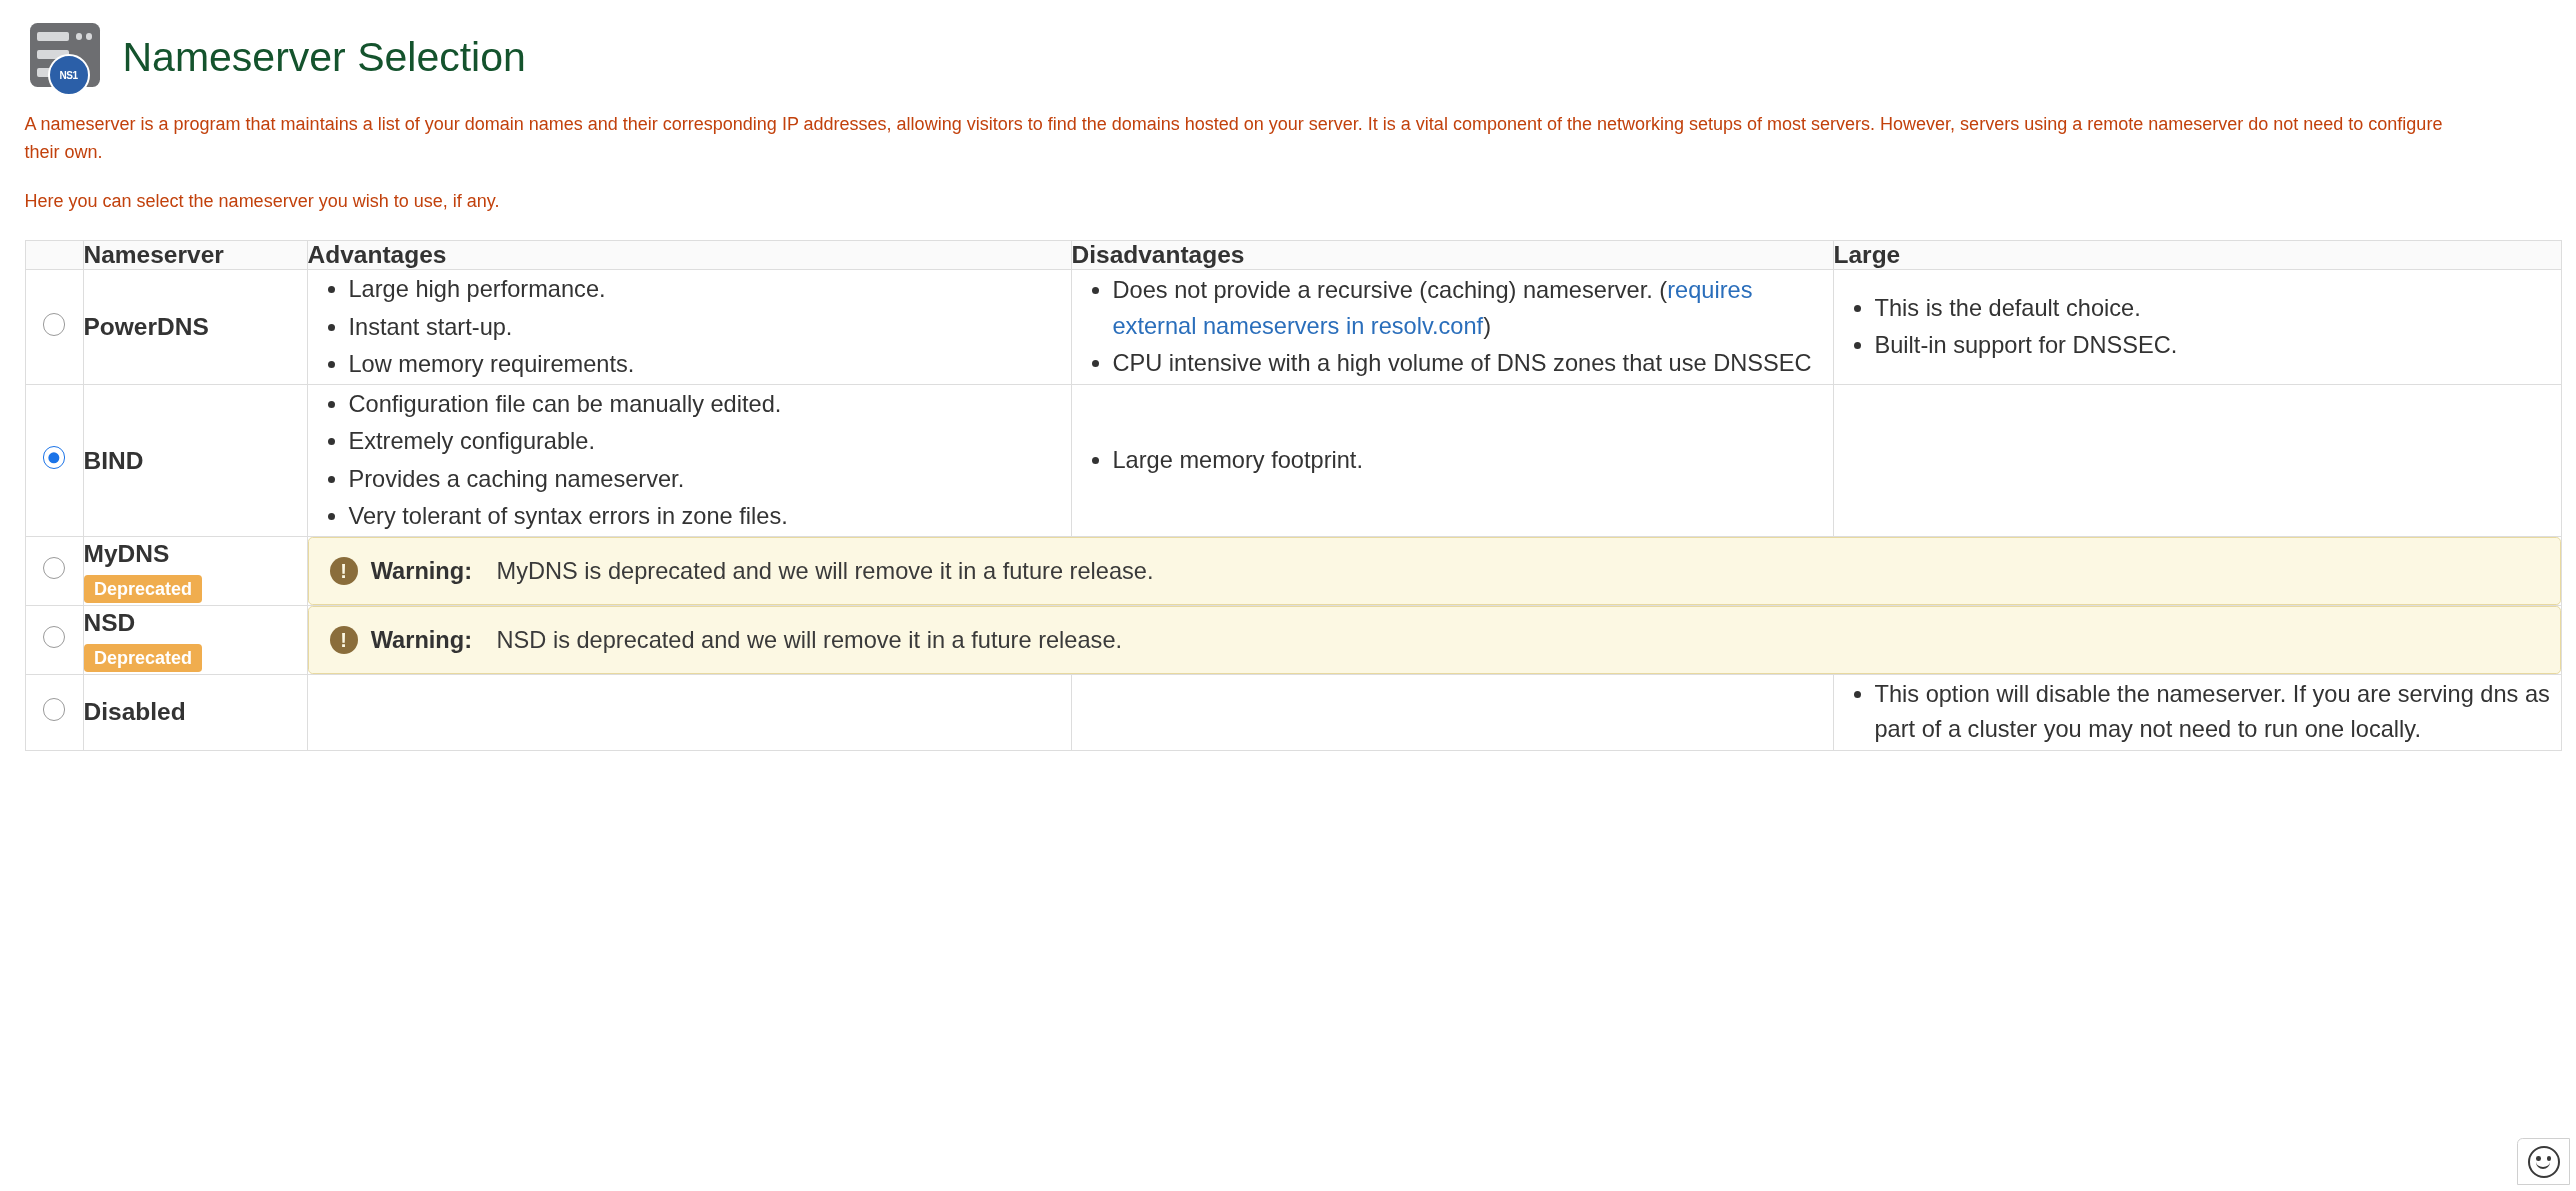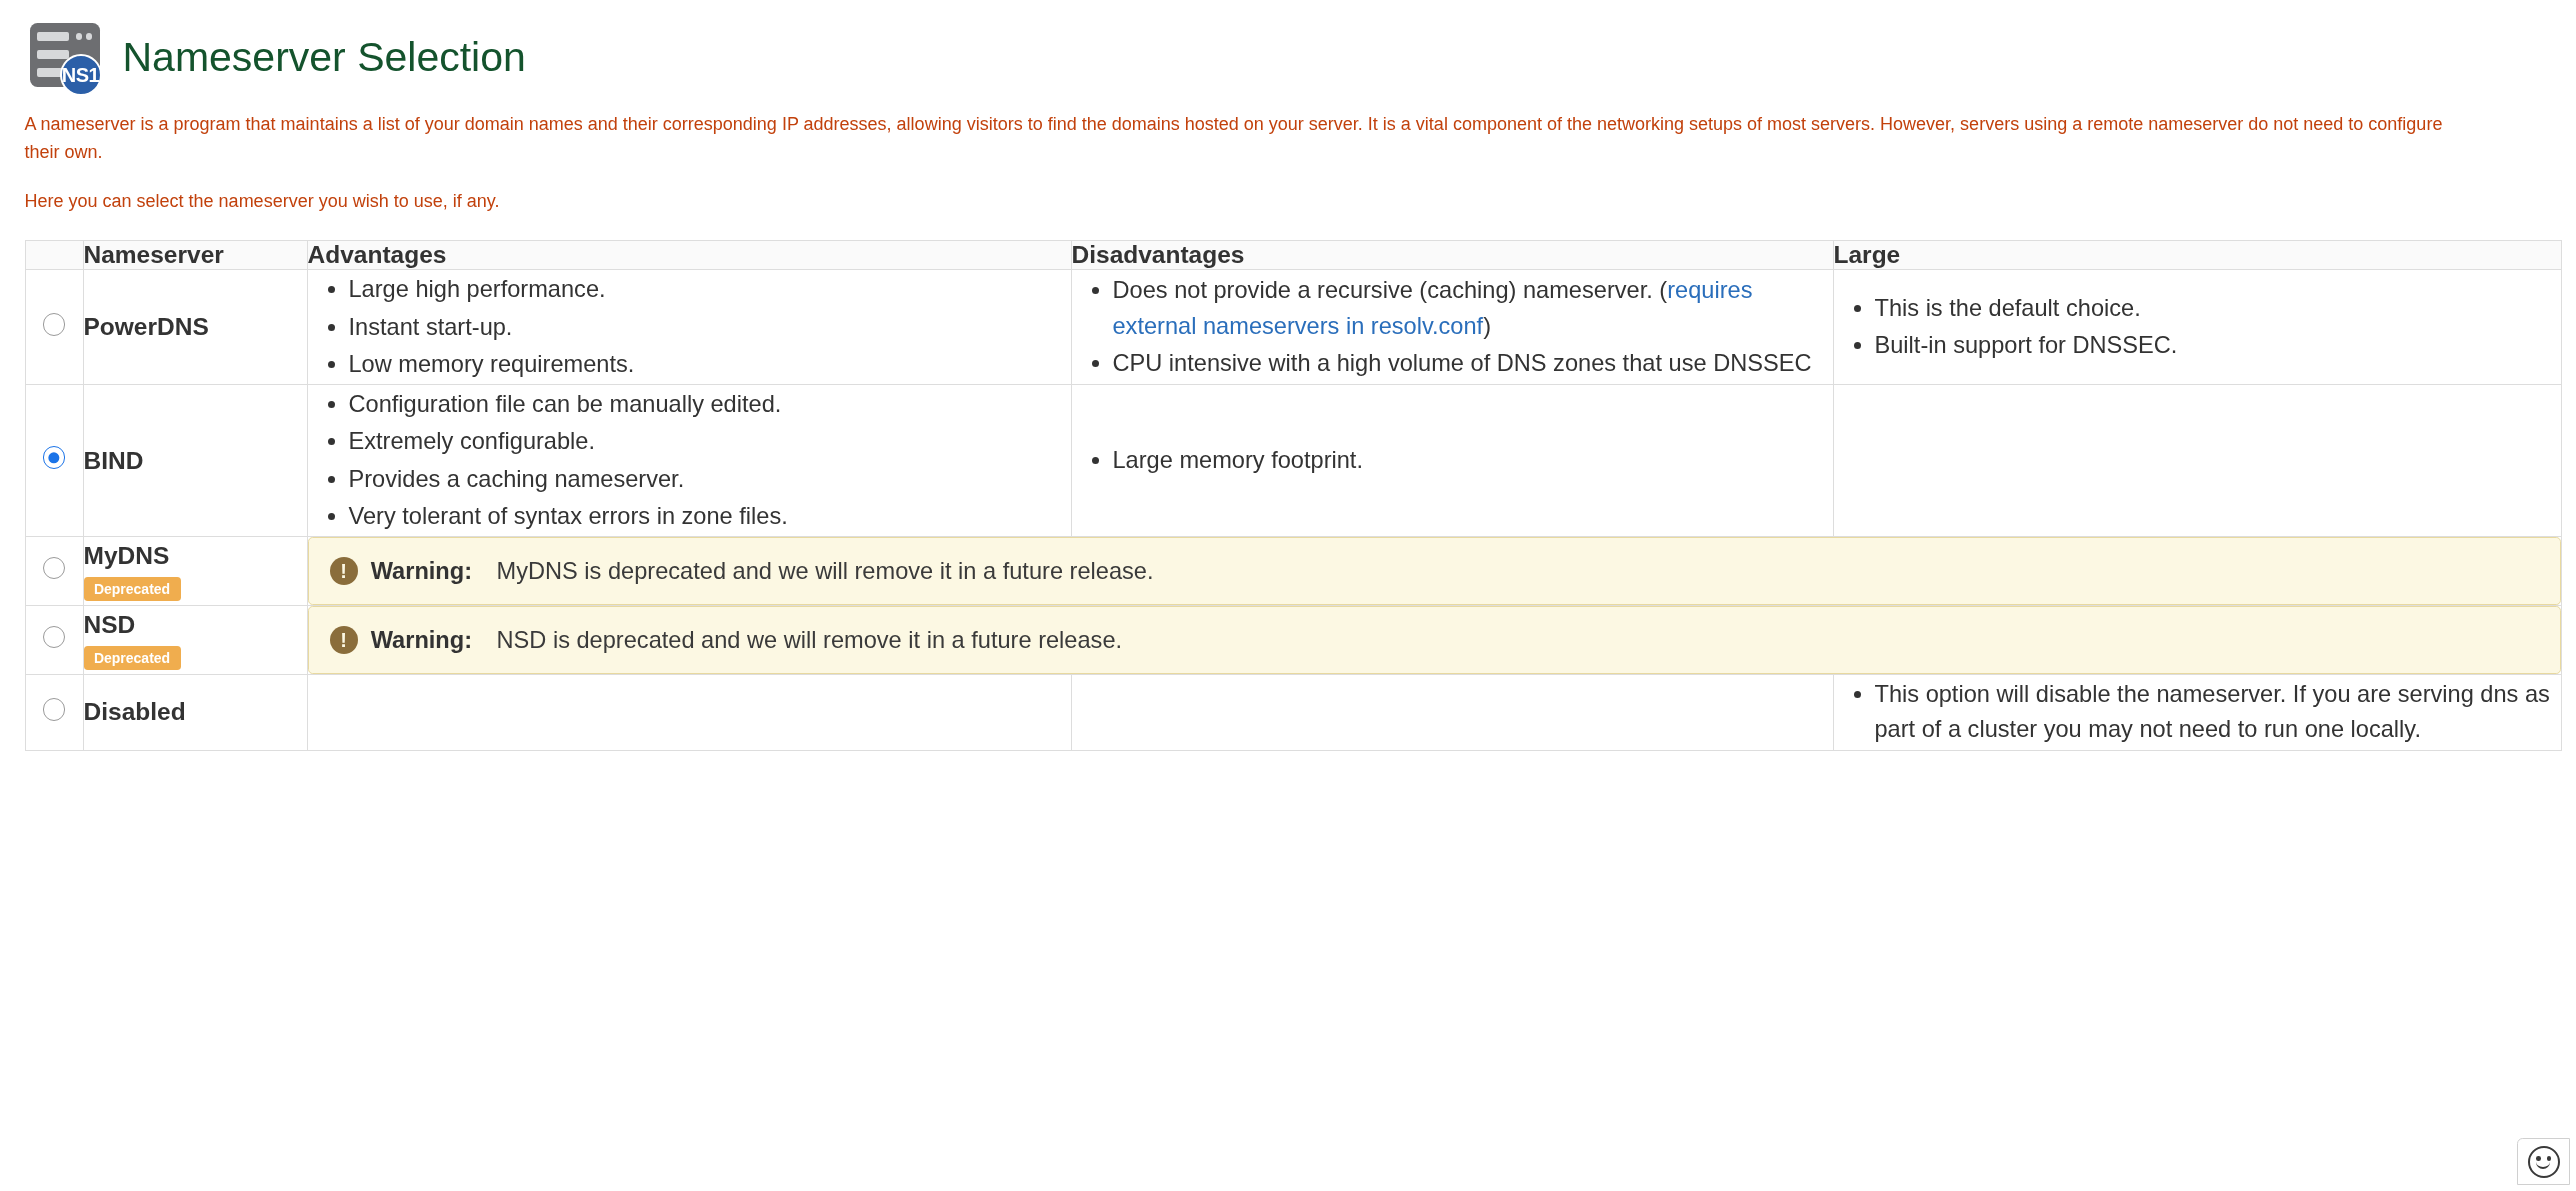--- a/index.html
+++ b/index.html
@@ -56,29 +56,29 @@
     position: absolute;
     width: 6.6px;
     height: 6.6px;
     border-radius: 50%;
     background: #d7d8da;
   }
   .server-dot.d1 { top: 16px; left: 51px; }
   .server-dot.d2 { top: 16px; left: 61px; }
   .ns-badge {
     position: absolute;
-    right: 4px;
+    right: 16px;
     bottom: 1.9px;
     width: 38px;
     height: 38px;
     border-radius: 50%;
     background: #2b5fa8;
     border: 2.8px solid #ffffff;
     color: #ffffff;
-    font-size: 20px;
+    font-size: 10px;
     font-weight: bold;
     display: flex;
     align-items: center;
     justify-content: center;
     letter-spacing: -0.5px;
   }
   h1.page-title {
     font-size: 41px;
     font-weight: normal;
     color: #14532d;
@@ -181,21 +181,21 @@
     height: 11.3px;
     border-radius: 50%;
     background: #1a73e8;
   }
   
   .badge-deprecated {
     display: inline-block;
     margin-top: 7.5px;
     background: #f0ad4e;
     color: #ffffff;
-    font-size: 14px;
+    font-size: 18px;
     font-weight: bold;
     padding: 4.7px 10.4px;
     border-radius: 3.8px;
     line-height: 1;
     text-align: center;
   }
   
   td.warn-cell {
     padding: 13.2px 15px;
   }

